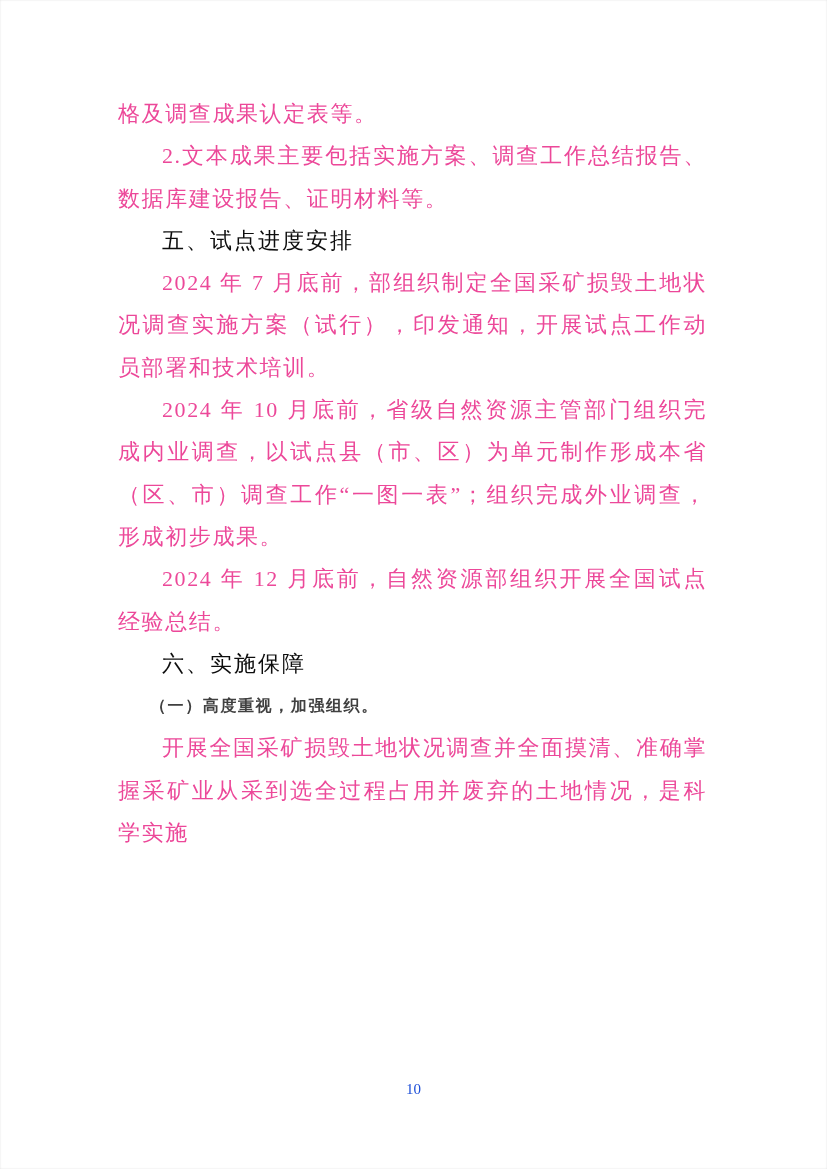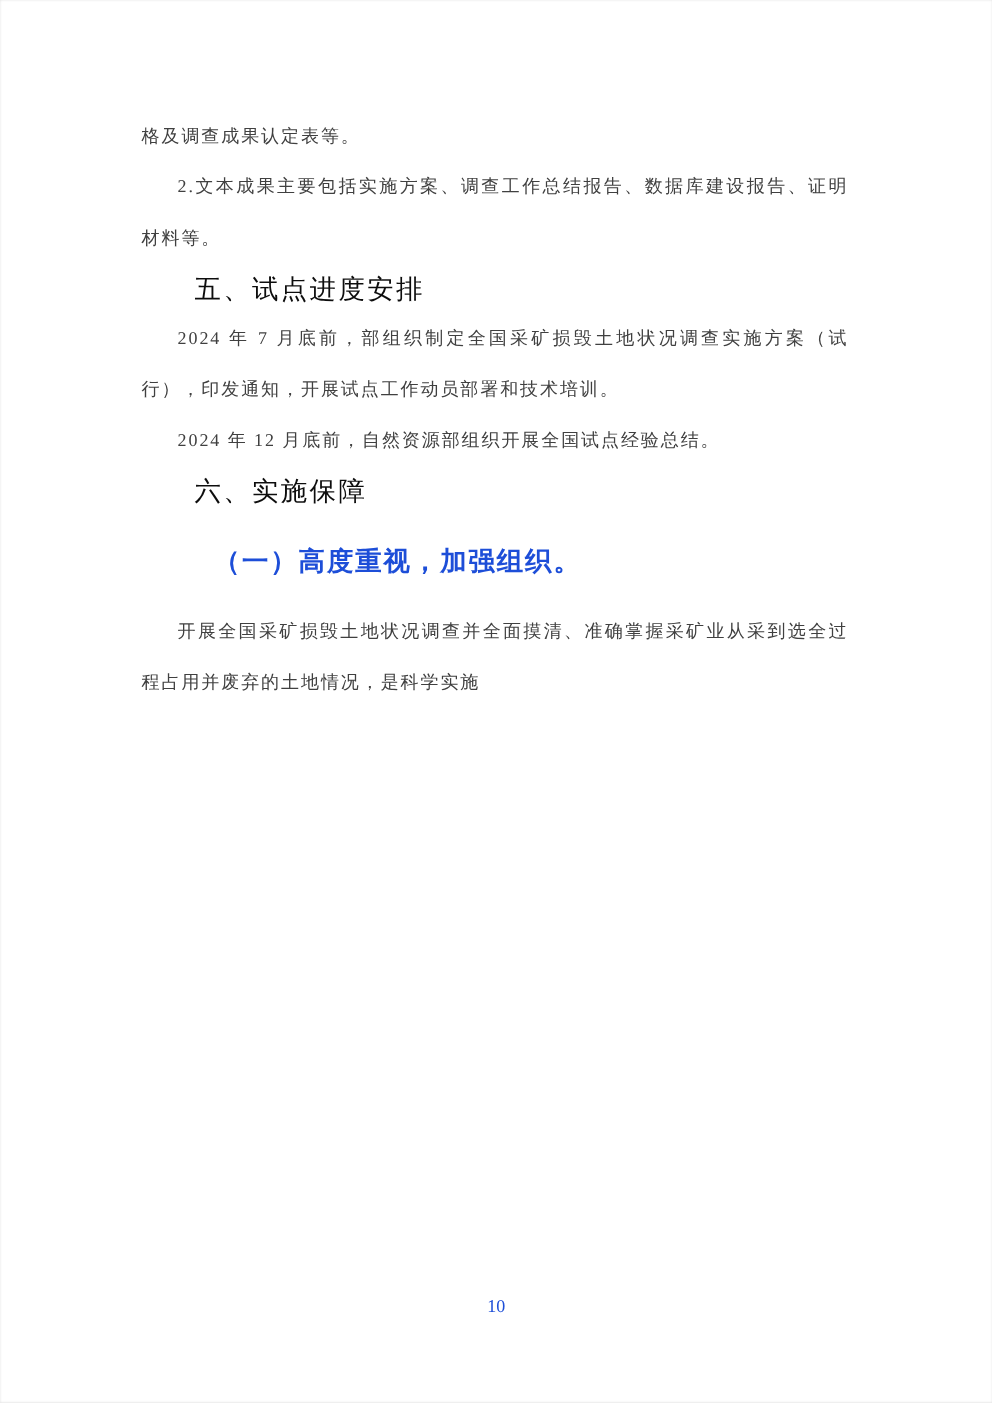--- a/index.html
+++ b/index.html
@@ -18,48 +18,48 @@
   }
   .content {
     position: absolute;
     left: 118px;
     top: 93px;
     width: 589px;
   }
   .body-para {
     margin: 0;
     font-family: "Liberation Serif", "DejaVu Serif", serif;
-    font-size: 15px;
+    font-size: 22px;
     line-height: 42.3px;
     letter-spacing: 1.6px;
-    color: #404040;
+    color: #ec4899;
     text-align: justify;
     text-indent: 2em;
   }
   .no-indent {
     text-indent: 0;
   }
   .section-heading {
     margin: 0;
     font-family: "Liberation Sans", "DejaVu Sans", sans-serif;
     font-size: 22px;
     font-weight: 400;
     line-height: 42.3px;
     letter-spacing: 2px;
     color: #0d0d0d;
     text-indent: 2em;
   }
   .sub-heading {
-    margin: 16px;
+    margin: 0;
     font-family: "Liberation Serif", "DejaVu Serif", serif;
-    font-size: 22px;
+    font-size: 16px;
     font-weight: 700;
     line-height: 42.3px;
     letter-spacing: 1.6px;
-    color: #1d4ed8;
+    color: #404040;
     text-indent: 2em;
   }
   .footer {
     position: absolute;
     left: 0;
     top: 1080px;
     width: 100%;
     text-align: center;
   }
   .page-number {
@@ -70,20 +70,21 @@
 </style>
 </head>
 <body>
 
 <div class="page">
   <div class="content">
     <p class="body-para no-indent">格及调查成果认定表等。</p>
     <p class="body-para">2.文本成果主要包括实施方案、调查工作总结报告、数据库建设报告、证明材料等。</p>
     <h2 class="section-heading">五、试点进度安排</h2>
     <p class="body-para">2024 年 7 月底前，部组织制定全国采矿损毁土地状况调查实施方案（试行），印发通知，开展试点工作动员部署和技术培训。</p>
+    <p class="body-para">2024 年 10 月底前，省级自然资源主管部门组织完成内业调查，以试点县（市、区）为单元制作形成本省（区、市）调查工作“一图一表”；组织完成外业调查，形成初步成果。</p>
     <p class="body-para">2024 年 12 月底前，自然资源部组织开展全国试点经验总结。</p>
     <h2 class="section-heading">六、实施保障</h2>
     <p class="sub-heading">（一）高度重视，加强组织。</p>
     <p class="body-para">开展全国采矿损毁土地状况调查并全面摸清、准确掌握采矿业从采到选全过程占用并废弃的土地情况，是科学实施</p>
   </div>
   <div class="footer">
     <span class="page-number">10</span>
   </div>
 </div>
 

